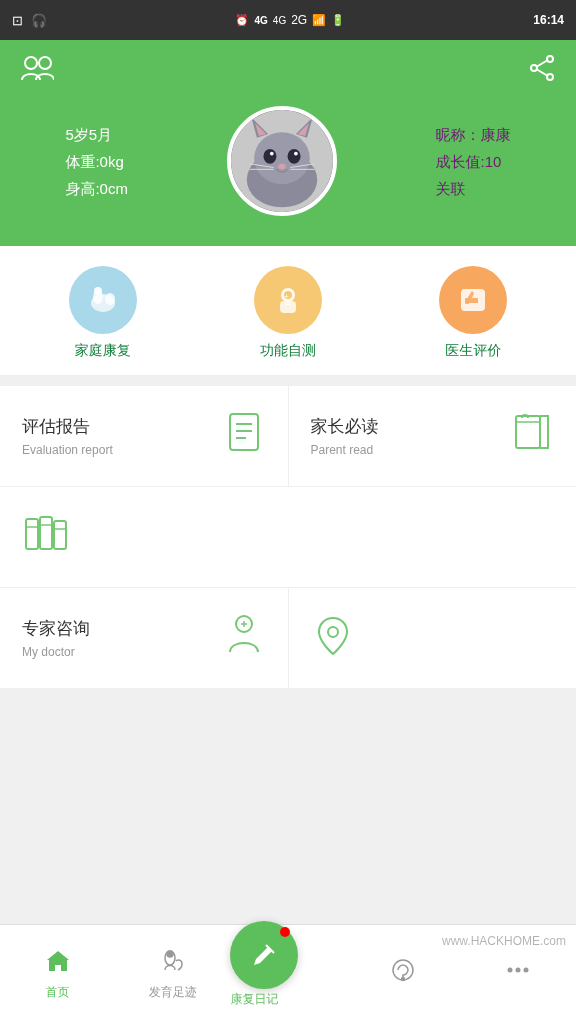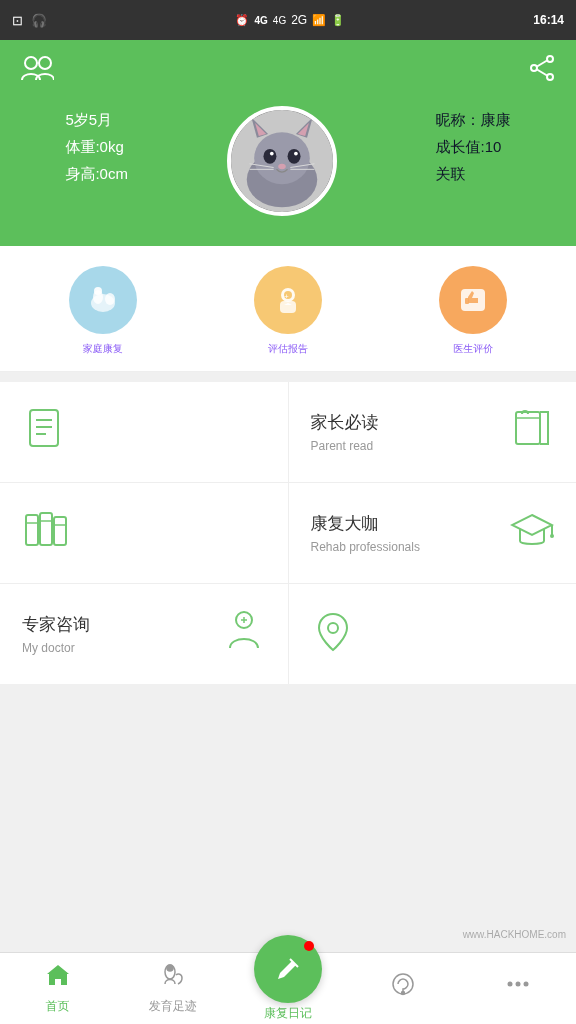--- a/index.html
+++ b/index.html
@@ -34,21 +34,21 @@
       position: relative;
     }
     .header-top {
       display: flex;
       justify-content: space-between;
       align-items: center;
       padding: 14px 20px 10px 20px;
     }
     .profile-area {
       display: flex;
-      align-items: flex-start;
+      align-items: center;
       justify-content: space-around;
       padding: 10px 30px 0 30px;
       gap: 28px;
     }
     .profile-stats-left {
       color: white;
       font-size: 15px;
       line-height: 1.8;
     }
     .profile-avatar {
@@ -56,21 +56,21 @@
       height: 110px;
       border-radius: 50%;
       border: 4px solid white;
       overflow: hidden;
       background: #888;
       display: flex;
       align-items: center;
       justify-content: center;
     }
     .profile-stats-right {
-      color: #0f172a;
+      color: #701a75;
       font-size: 15px;
       line-height: 1.8;
     }
 
     
     .quick-actions {
       background: white;
       display: flex;
       justify-content: space-around;
       padding: 20px 10px 15px 10px;
@@ -86,22 +86,22 @@
     .quick-action-icon {
       width: 68px;
       height: 68px;
       border-radius: 50%;
       display: flex;
       align-items: center;
       justify-content: center;
       font-size: 32px;
     }
     .quick-action-label {
-      font-size: 10px;
-      color: #8b5cf6;
+      font-size: 14px;
+      color: #15803d;
       text-align: center;
     }
 
     
     .menu-grid {
       background: white;
       margin-top: 10px;
     }
     .menu-row {
       display: flex;
@@ -134,21 +134,21 @@
       font-size: 36px;
       opacity: 0.85;
     }
 
     
     .bottom-nav {
       position: fixed;
       bottom: 0;
       left: 0;
       width: 576px;
-      height: 72px;
+      height: 100px;
       background: white;
       border-top: 1px solid #ddd;
       display: flex;
       align-items: center;
       justify-content: space-around;
     }
     .nav-item {
       display: flex;
       flex-direction: column;
       align-items: center;
@@ -180,23 +180,23 @@
       right: 8px;
       width: 10px;
       height: 10px;
       background: red;
       border-radius: 50%;
     }
 
     
     .watermark {
       position: fixed;
-      bottom: 84px;
+      bottom: 76px;
       right: 10px;
-      font-size: 10px;
+      font-size: 12px;
       color: rgba(0,0,0,0.3);
       pointer-events: none;
     }
 
     
     .content-area { padding-bottom: 80px; }
   </style>
 </head>
 <body>
 
@@ -313,21 +313,21 @@
     <div class="quick-action-item">
       <div class="quick-action-icon" style="background:#f7c873;">
         <svg width="38" height="38" viewBox="0 0 38 38" fill="none">
           <circle cx="19" cy="14" r="7" fill="white" opacity="0.9"></circle>
           <rect x="11" y="20" width="16" height="12" rx="4" fill="white" opacity="0.8"></rect>
           <path d="M15 24 L19 22 L23 24" fill="white" opacity="0.9"></path>
           <circle cx="19" cy="14" r="4" fill="#f7c873"></circle>
           <text x="15" y="18" font-size="8" fill="white">+</text>
         </svg>
       </div>
-      <div class="quick-action-label">评估报告</div>
+      <div class="quick-action-label">功能自测</div>
     </div>
 
 
     <div class="quick-action-item">
       <div class="quick-action-icon" style="background:#f7a85e;">
         <svg width="38" height="38" viewBox="0 0 38 38" fill="none">
           <rect x="7" y="8" width="24" height="22" rx="4" fill="white" opacity="0.85"></rect>
 
           <path d="M14 22 L14 16 L18 10 L20 12 L18 17 L24 17 L24 22 Z" fill="#f7a85e" opacity="0.9"></path>
           <rect x="11" y="17" width="4" height="6" rx="1" fill="#f7a85e" opacity="0.9"></rect>
@@ -335,20 +335,24 @@
       </div>
       <div class="quick-action-label">医生评价</div>
     </div>
 
   </div>
 
   <div class="menu-grid">
 
     <div class="menu-row">
       <div class="menu-item">
+        <div class="menu-item-text">
+          <div class="menu-item-title">评估报告</div>
+          <div class="menu-item-subtitle">Evaluation report</div>
+        </div>
         <div class="menu-item-icon">
           <svg width="44" height="44" viewBox="0 0 44 44" fill="none">
             <rect x="8" y="4" width="28" height="36" rx="3" stroke="#5cbf5b" stroke-width="2" fill="none"></rect>
             <line x1="14" y1="14" x2="30" y2="14" stroke="#5cbf5b" stroke-width="2"></line>
             <line x1="14" y1="21" x2="30" y2="21" stroke="#5cbf5b" stroke-width="2"></line>
             <line x1="14" y1="28" x2="24" y2="28" stroke="#5cbf5b" stroke-width="2"></line>
           </svg>
         </div>
       </div>
       <div class="menu-item">
@@ -371,35 +375,20 @@
       <div class="menu-item">
         <div class="menu-item-icon">
           <svg width="48" height="44" viewBox="0 0 48 44" fill="none">
 
             <rect x="4" y="8" width="12" height="30" rx="2" stroke="#5cbf5b" stroke-width="2" fill="none"></rect>
             <rect x="18" y="6" width="12" height="32" rx="2" stroke="#5cbf5b" stroke-width="2" fill="none"></rect>
             <rect x="32" y="10" width="12" height="28" rx="2" stroke="#5cbf5b" stroke-width="2" fill="none"></rect>
             <line x1="4" y1="16" x2="16" y2="16" stroke="#5cbf5b" stroke-width="1.5"></line>
             <line x1="18" y1="14" x2="30" y2="14" stroke="#5cbf5b" stroke-width="1.5"></line>
             <line x1="32" y1="18" x2="44" y2="18" stroke="#5cbf5b" stroke-width="1.5"></line>
-          </svg>
-        </div>
-      </div>
-      <div class="menu-item">
-        <div class="menu-item-text">
-          <div class="menu-item-title">康复大咖</div>
-          <div class="menu-item-subtitle">Rehab professionals</div>
-        </div>
-        <div class="menu-item-icon">
-          <svg width="44" height="44" viewBox="0 0 44 44" fill="none">
-
-            <polygon points="22,8 42,18 22,28 2,18" stroke="#5cbf5b" stroke-width="2" fill="none"></polygon>
-            <path d="M34 22 L34 34 C34 38 10 38 10 34 L10 22" stroke="#5cbf5b" stroke-width="2" fill="none"></path>
-            <line x1="42" y1="18" x2="42" y2="28" stroke="#5cbf5b" stroke-width="2"></line>
-            <circle cx="42" cy="29" r="2" fill="#5cbf5b"></circle>
           </svg>
         </div>
       </div>
     </div>
 
     <div class="menu-row" style="border-bottom:none;">
       <div class="menu-item">
         <div class="menu-item-text">
           <div class="menu-item-title">专家咨询</div>
           <div class="menu-item-subtitle">My doctor</div>
@@ -443,21 +432,21 @@
       <svg width="26" height="26" viewBox="0 0 26 26" fill="none" stroke="#999" stroke-width="1.5">
         <ellipse cx="10" cy="10" rx="5" ry="7"></ellipse>
         <ellipse cx="10" cy="6" rx="3" ry="3" fill="#999"></ellipse>
         <path d="M5 22 C5 16 15 16 15 22"></path>
         <path d="M16 13 C18 11 22 12 22 16 C22 20 18 22 18 22"></path>
       </svg>
     </div>
     <div class="nav-item-label" style="color:#999;">发育足迹</div>
   </div>
 
-  <div style="display:flex; flex-direction:column; align-items:center; flex:1;">
+  <div style="display:flex; flex-direction:column; flex:1;">
     <div class="nav-center-button">
       <svg width="32" height="32" viewBox="0 0 32 32" fill="white">
         <path d="M6 26 L8 20 L20 8 L24 12 L12 24 Z"></path>
         <path d="M8 20 L12 24"></path>
         <line x1="18" y1="6" x2="26" y2="14" stroke="white" stroke-width="2"></line>
       </svg>
     </div>
     <div style="font-size:12px; color:#5cbf5b; margin-top:2px;">康复日记</div>
   </div>
 

